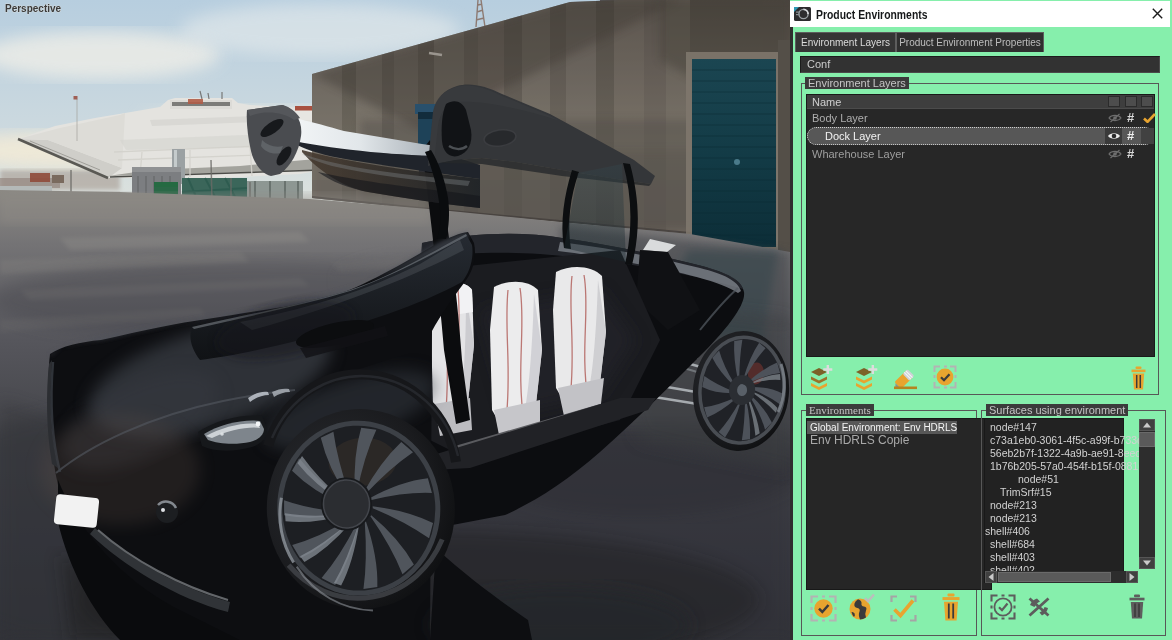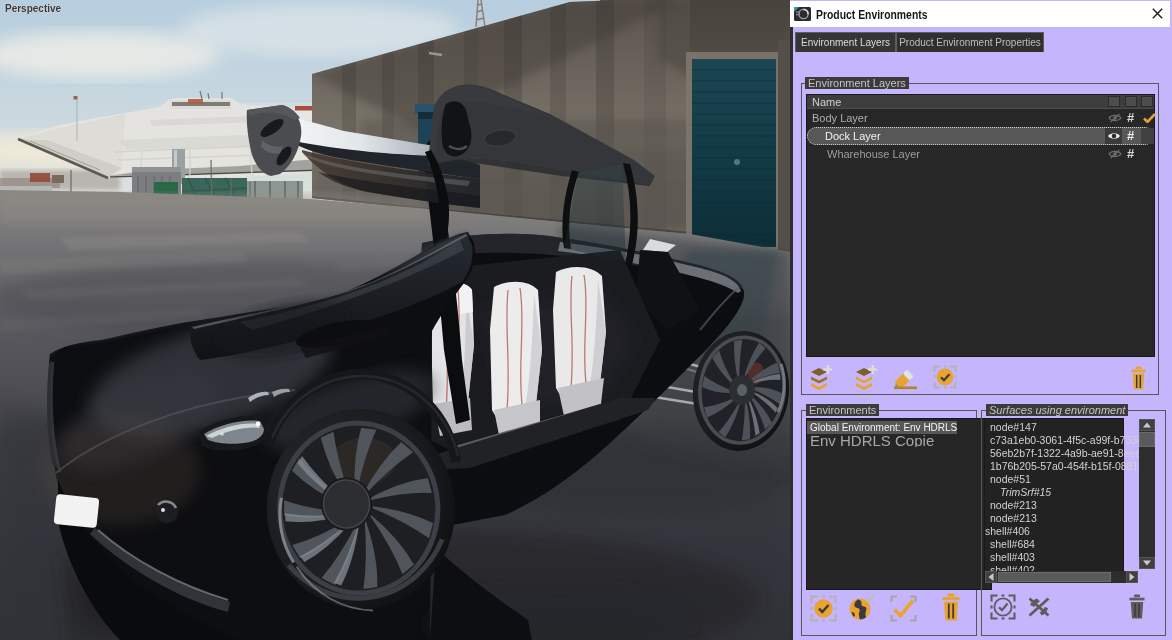--- a/index.html
+++ b/index.html
@@ -1,43 +1,43 @@
 <!DOCTYPE html>
 <html><head>
 <meta charset="utf-8">
 <style>
   html,body{margin:0;padding:0;width:1172px;height:640px;overflow:hidden;background:#3b3b3b;}
   *{box-sizing:border-box;font-family:"Liberation Sans",sans-serif;}
   #stage{position:relative;width:1172px;height:640px;}
   #viewport{position:absolute;left:0;top:0;width:790px;height:640px;background:#55555a;}
-  #panel{position:absolute;left:790px;top:0;width:382px;height:640px;background:#c4b5fd;}
+  #panel{position:absolute;left:790px;top:0;width:382px;height:640px;background:#86efac;}
   .abs{position:absolute;}
   #titlebar{left:0;top:1px;width:380px;height:26px;background:#fff;}
   #titletext{left:26px;top:7px;font-size:13.5px;font-weight:bold;color:#16181a;transform:scaleX(0.77);transform-origin:0 0;white-space:nowrap;}
   
   .tab{top:32px;height:20px;font-size:10px;line-height:19px;text-align:center;color:#cfcfcf;border:1px solid #5d5d5d;border-bottom:none;}
   #tab1{left:5px;width:101px;background:#353535;color:#dcdcdc;}
   #tab2{left:106px;width:148px;background:#2f2f2f;color:#bdbdbd;}
   #conf{left:10px;top:56px;width:360px;height:17px;background:#323232;border:1px solid #1c1c1c;border-bottom-color:#4a4a4a;border-right-color:#4a4a4a;color:#cccccc;font-size:11px;line-height:15px;padding-left:6px;}
   .grpbox{border:1px solid #575757;}
   .grplabel{font-size:11px;color:#c4c4c4;background:#3b3b3b;padding:0 3px;}
   #grp1{left:11px;top:83px;width:358px;height:312px;}
   #grp1label{left:15px;top:77px;}
   #table1{left:16px;top:94px;width:349px;height:263px;background:#272727;border:1px solid #191919;}
   #thead{left:0;top:0;width:347px;height:14px;background:#3e3e3e;border-bottom:1px solid #4b4b4b;}
   .hbox{top:1px;width:12px;height:11px;background:#4d4d4d;border:1px solid #2b2b2b;}
   .trow{left:0;width:347px;height:18px;font-size:11px;line-height:18px;color:#aeaeae;border-radius:9px;}
   #row2{background:#575757;color:#f2f2f2;outline:1px dotted #cfcfcf;outline-offset:-1px;}
   .hash{position:absolute;font-size:13px;font-weight:bold;color:#d8d8d8;top:0;}
   #toolbar1{left:16px;top:363px;width:349px;height:28px;}
   .grp2{left:11px;top:410px;width:176px;height:226px;}
-  #grp2label{left:16px;top:404px;}
+  #grp2label{left:16px;top:404px;font-family:Liberation Serif, serif;}
   #list1{left:16px;top:418px;width:186px;height:172px;background:#262626;border:1px solid #191919;}
   .grp3{left:191px;top:410px;width:185px;height:226px;}
-  #grp3label{left:196px;top:404px;font-style:italic;}
+  #grp3label{left:196px;top:404px;}
   #list2{left:194px;top:418px;width:140px;height:165px;background:#222;border:1px solid #191919;}
   .li{font-size:10.5px;color:#d2d2d2;line-height:13px;white-space:nowrap;overflow:hidden;}
 </style>
 </head>
 <body>
 <div id="stage">
   <div id="viewport">
   <svg width="790" height="640" viewBox="0 0 790 640">
     <defs>
       <linearGradient id="sky" x1="0" y1="0" x2="0" y2="1">
@@ -393,20 +393,21 @@
       <path d="M9.5,2.4 A4.6,4.6 0 0,1 14.1,7" fill="none" stroke="#d8dcde" stroke-width="1.6"></path>
       <rect x="2" y="4.5" width="3.5" height="1.2" fill="#8a9094"></rect>
       <rect x="2" y="7" width="3.5" height="1.2" fill="#8a9094"></rect>
     </svg>
     <div class="abs" id="titletext">Product Environments</div>
     <svg class="abs" style="left:362px;top:8px;" width="11" height="11">
         <path d="M0.8,0.8 L10.2,10.2 M10.2,0.8 L0.8,10.2" stroke="#1c1c1c" stroke-width="1.4"></path>
       </svg>
     <div class="abs tab" id="tab1">Environment Layers</div>
     <div class="abs tab" id="tab2">Product Environment Properties</div>
+    <div class="abs" id="conf">Conf</div>
     <div class="abs grpbox" id="grp1"></div>
     <div class="abs grplabel" id="grp1label">Environment Layers</div>
     <div class="abs" id="table1">
       <div class="abs" id="thead">
           <span style="position:absolute;left:5px;top:0;font-size:11px;line-height:14px;color:#cfcfcf;">Name</span>
         <div class="abs hbox" style="left:301px;"></div>
         <div class="abs hbox" style="left:318px;"></div>
         <div class="abs hbox" style="left:334px;"></div>
       </div>
       <div class="abs trow" style="top:14px;" id="row1"><span style="padding-left:5px;">Body Layer</span>
@@ -422,21 +423,21 @@
       </div>
       <div class="abs trow" style="top:32px;" id="row2"><span style="padding-left:18px;">Dock Layer</span>
         <div class="abs" style="left:298px;top:1px;width:17px;height:16px;background:#3a3a3a;"></div>
         <div class="abs" style="left:334px;top:1px;width:13px;height:16px;background:#414141;"></div>
         <svg class="abs" style="left:300px;top:4px;" width="14" height="10">
             <path d="M1,5 C3.5,1.4 10.5,1.4 13,5 C10.5,8.6 3.5,8.6 1,5 Z" fill="#ececec"></path>
             <circle cx="7" cy="5" r="2.3" fill="#2a2a2a"></circle>
           </svg>
         <span class="hash" style="left:320px;color:#f0f0f0;">#</span>
       </div>
-      <div class="abs trow" style="top:50px;" id="row3"><span style="padding-left:20px;color:#9e9e9e;margin-top:39px;">Wharehouse Layer</span>
+      <div class="abs trow" style="top:50px;" id="row3"><span style="padding-left:5px;color:#9e9e9e;margin-top:39px;">Wharehouse Layer</span>
         <svg class="abs" style="left:301px;top:4px;" width="14" height="10">
             <path d="M1,5 C3.5,1.6 10.5,1.6 13,5 C10.5,8.4 3.5,8.4 1,5 Z" fill="none" stroke="#6e6e6e" stroke-width="1.2"></path>
             <circle cx="7" cy="5" r="1.8" fill="#6e6e6e"></circle>
             <path d="M2.5,9 L11.5,1" stroke="#6e6e6e" stroke-width="1.2"></path>
           </svg>
         <span class="hash" style="left:320px;">#</span>
       </div>
     </div>
     <div class="abs" id="toolbar1">
       <svg class="abs" style="left:3px;top:2px;" width="24" height="26" viewBox="0 0 24 26">
@@ -469,21 +470,21 @@
         <rect x="4.5" y="0.5" width="6" height="2.6" rx="1" fill="#e8a42f"></rect>
         <rect x="0.5" y="3.6" width="14" height="2.6" fill="#e8a42f"></rect>
         <path d="M1.8,7.6 L13.2,7.6 L12,23.5 L3,23.5 Z" fill="#e8a42f"></path>
         <path d="M5.7,9 L5.7,22 M9.3,9 L9.3,22" stroke="#3b3b3b" stroke-width="1.5"></path>
       </svg>
     </div>
     <div class="abs grpbox grp2"></div>
     <div class="abs grplabel" id="grp2label">Environments</div>
     <div class="abs" id="list1">
       <div class="li" style="background:#575757;color:#f4f4f4;padding-left:3px;margin-top:2px;line-height:13px;width:150px;font-size:10px;">Global Environment: Env HDRLS</div>
-      <div class="li" style="color:#a8a8a8;padding-left:3px;line-height:13px;font-size:15px;">Env HDRLS Copie</div>
+      <div class="li" style="color:#a8a8a8;padding-left:3px;line-height:13px;font-size:12px;">Env HDRLS Copie</div>
     </div>
     <div class="abs" id="toolbar2" style="left:0;top:0;">
       <svg class="abs" style="left:20px;top:595px;" width="27" height="27" viewBox="0 0 27 27">
         <path d="M1.5,8 L1.5,1.5 L8,1.5 M12,1.5 L15,1.5 M19,1.5 L25.5,1.5 L25.5,8 M25.5,12 L25.5,15 M25.5,19 L25.5,25.5 L19,25.5 M15,25.5 L12,25.5 M8,25.5 L1.5,25.5 L1.5,19 M1.5,15 L1.5,12" fill="none" stroke="#b3b3b3" stroke-width="2.2"></path>
         <circle cx="13.5" cy="13.5" r="9.2" fill="#e8a42f"></circle>
         <path d="M9,13.7 L12.3,17 L18.5,10" fill="none" stroke="#3b3b3b" stroke-width="2.5"></path>
       </svg>
       <svg class="abs" style="left:58px;top:594px;" width="27" height="28" viewBox="0 0 27 28">
         <circle cx="12" cy="15" r="10.5" fill="#e8a42f"></circle>
         <path d="M10,5.2 Q14,6.5 13.5,9.5 Q13,12 16,12.5 Q19.5,13.2 18,16.5 Q16.5,20 18,23.5 Q15,25.3 12,25.5 Q10,21 11.5,17.5 Q12.5,14.5 9.5,14 Q5.5,13.2 6.5,9.5 Q7.2,7 10,5.2 Z" fill="#3b3b3b"></path>
@@ -518,22 +519,22 @@
       </svg>
     </div>
     <div class="abs grpbox grp3"></div>
     <div class="abs grplabel" id="grp3label">Surfaces using environment</div>
     <div class="abs" id="list2">
       <div style="position:absolute;left:0;top:0;width:155px;height:163px;overflow:hidden;">
       <div class="li" style="padding-left:5px;margin-top:2px;">node#147</div>
       <div class="li" style="padding-left:5px;">c73a1eb0-3061-4f5c-a99f-b733c922</div>
       <div class="li" style="padding-left:5px;">56eb2b7f-1322-4a9b-ae91-8eeda49</div>
       <div class="li" style="padding-left:5px;">1b76b205-57a0-454f-b15f-088169e0</div>
-      <div class="li" style="padding-left:5px;">node#51</div>
-      <div class="li" style="padding-left:15px;font-style:italic;">TrimSrf#15</div>
+      <div class="li" style="padding-left:5px;margin-left:28px;">node#51</div>
+      <div class="li" style="padding-left:15px;">TrimSrf#15</div>
       <div class="li" style="padding-left:5px;">node#213</div>
       <div class="li" style="padding-left:5px;">node#213</div>
       <div class="li" style="">shell#406</div>
       <div class="li" style="padding-left:5px;">shell#684</div>
       <div class="li" style="padding-left:5px;">shell#403</div>
       <div class="li" style="padding-left:5px;">shell#402</div>
       </div>
     </div>
     <div class="abs" id="vsb" style="left:349px;top:419px;width:16px;height:150px;background:#2d2d2d;">
       <div class="abs" style="left:0;top:0;width:16px;height:12px;background:#404040;border:1px solid #555;">

